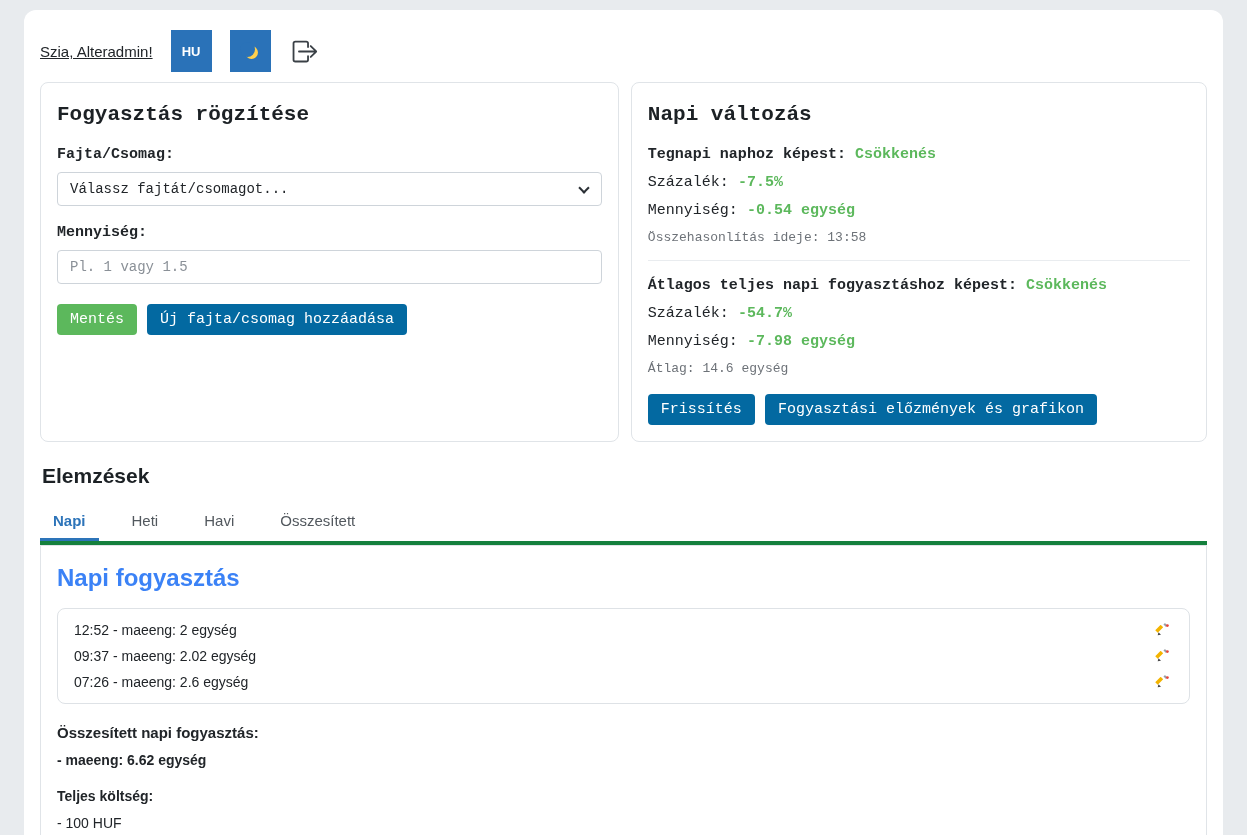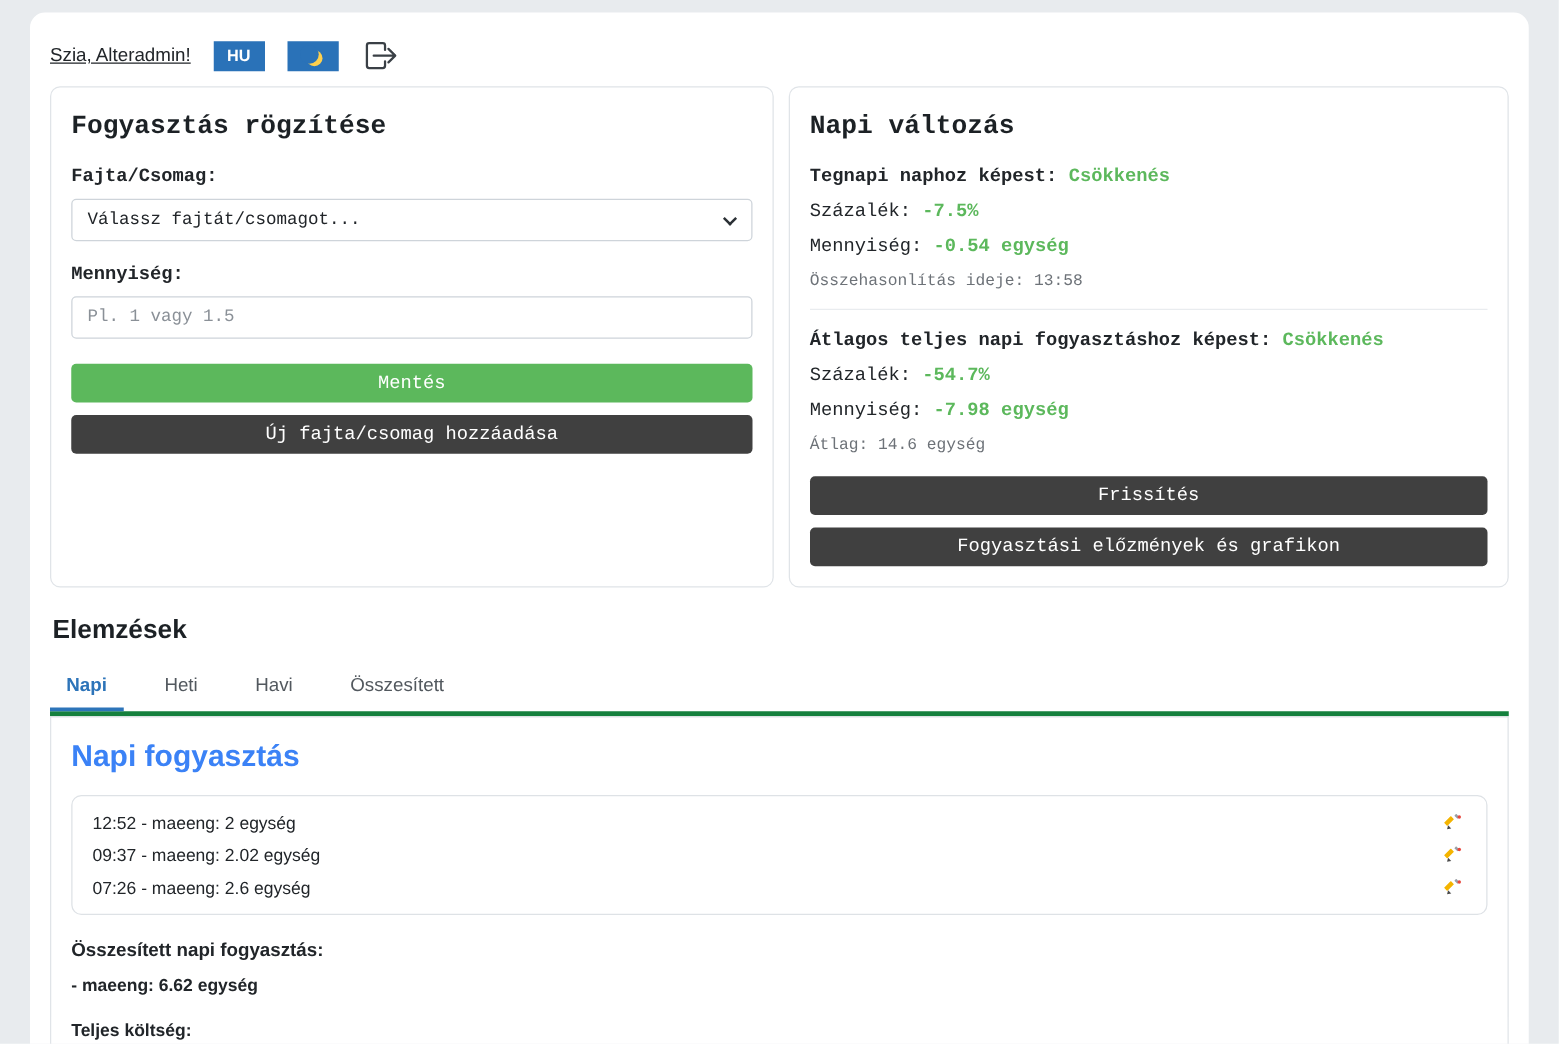--- a/index.html
+++ b/index.html
@@ -26,21 +26,21 @@
     padding: 4px 0 10px 0;
   }
   .app-title { font-size: 25px; font-weight: bold; color: #212529; letter-spacing: 0.2px; }
   .header-right { display: flex; align-items: center; gap: 18px; }
   .greeting-link { font-size: 15px; color: #212529; text-decoration: underline; cursor: pointer; }
   .hdr-btn {
     background: #2a72b8;
     color: #fff;
     border: none;
     border-radius: 0;
-    height: 24px;
+    height: 42px;
     min-width: 41px;
     font-weight: bold;
     font-size: 13px;
     cursor: pointer;
     display: inline-flex;
     align-items: center;
     justify-content: center;
     font-family: inherit;
   }
   .moon-shape {
@@ -92,22 +92,22 @@
   .btn {
     border: none;
     border-radius: 4px;
     padding: 7px 13px;
     font-size: 15px;
     color: #fff;
     cursor: pointer;
     font-family: inherit;
   }
   .btn-success { background: #5cb85c; }
-  .btn-primary { background: #404040; }
-  .btn-row { display: flex; gap: 10px; margin-top: 2px; flex-direction: column; }
+  .btn-primary { background: #0369a1; }
+  .btn-row { display: flex; gap: 10px; margin-top: 2px; }
   
   .stat-line { margin: 0 0 11px 0; font-size: 15px; }
   .stat-line .bold { font-weight: bold; }
   .text-success { color: #5cb85c; font-weight: bold; }
   .muted-line { font-size: 13px; color: #6d7278; margin: 2px 0 0 0; }
   .divider { border: none; border-top: 1px solid #e9ecef; margin: 15px 0 16px 0; }
   .card-right .btn-row { margin-top: 18px; }
   
   .section-heading { font-size: 21px; font-weight: bold; margin: 22px 0 16px 2px; color: #1c2125; }
   .tabs { display: flex; border-bottom: 4px solid #15803d; }

